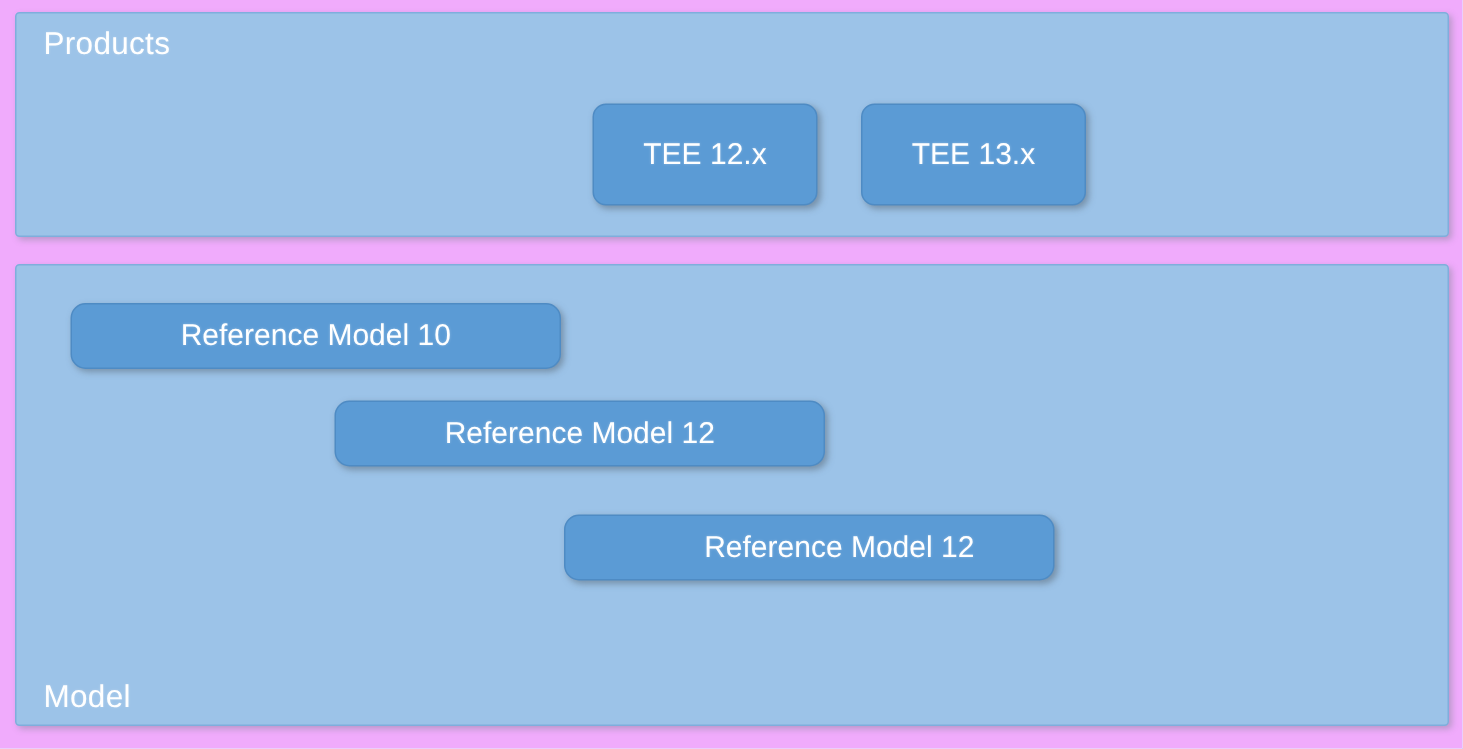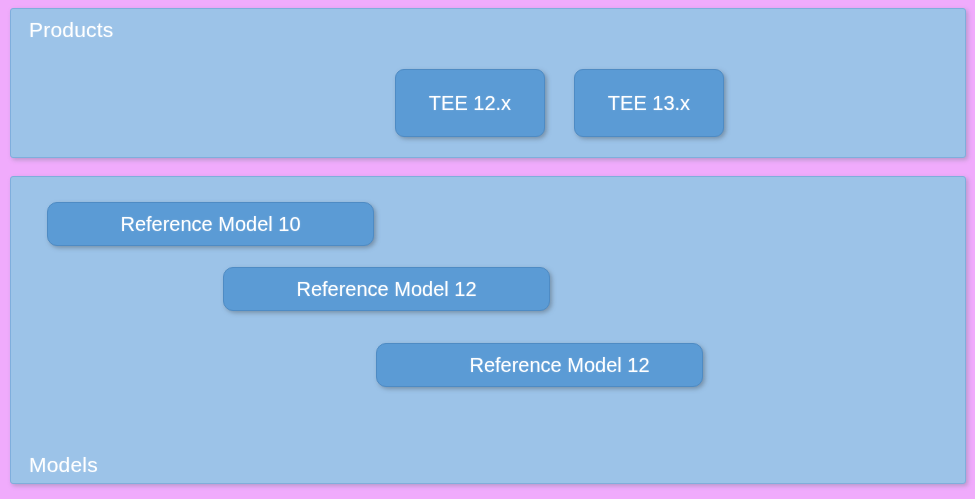--- a/index.html
+++ b/index.html
@@ -125,16 +125,16 @@
 
   <div class="panel" id="models-panel">
 
     <div class="node model-node m0">Reference Model 10</div>
 
     <div class="node model-node m1">Reference Model 12</div>
 
     <div class="node model-node m2">Reference Model 12</div>
 
 
-    <div class="panel-label" id="models-label">Models</div>
+    <div class="panel-label" id="models-label">Model</div>
   </div>
 
 </div>
 
 </body></html>

